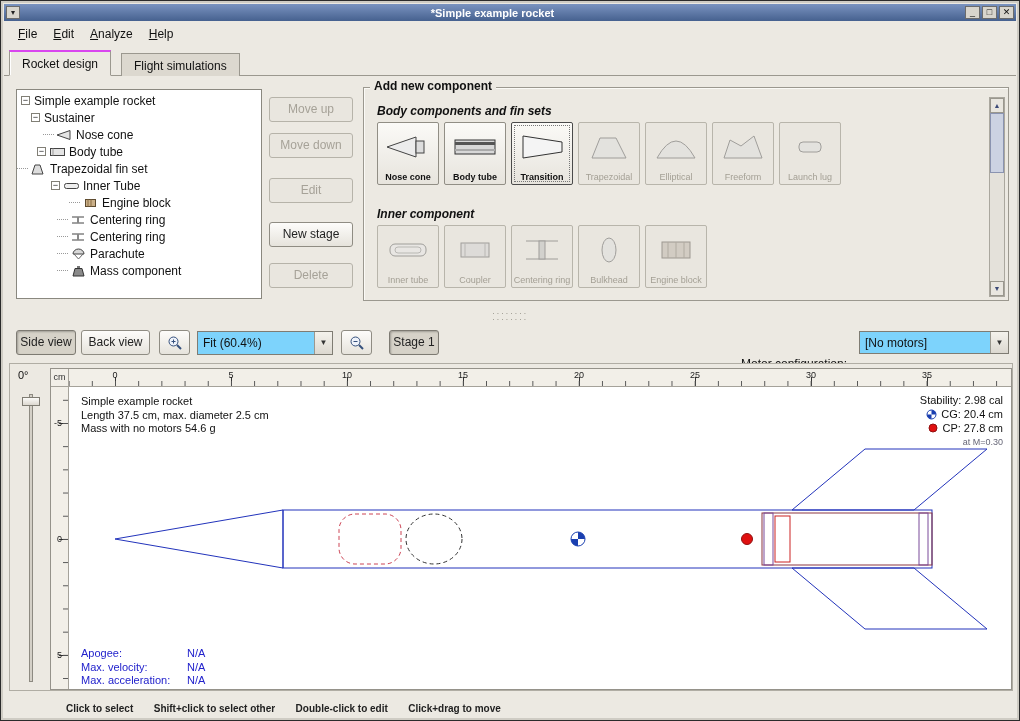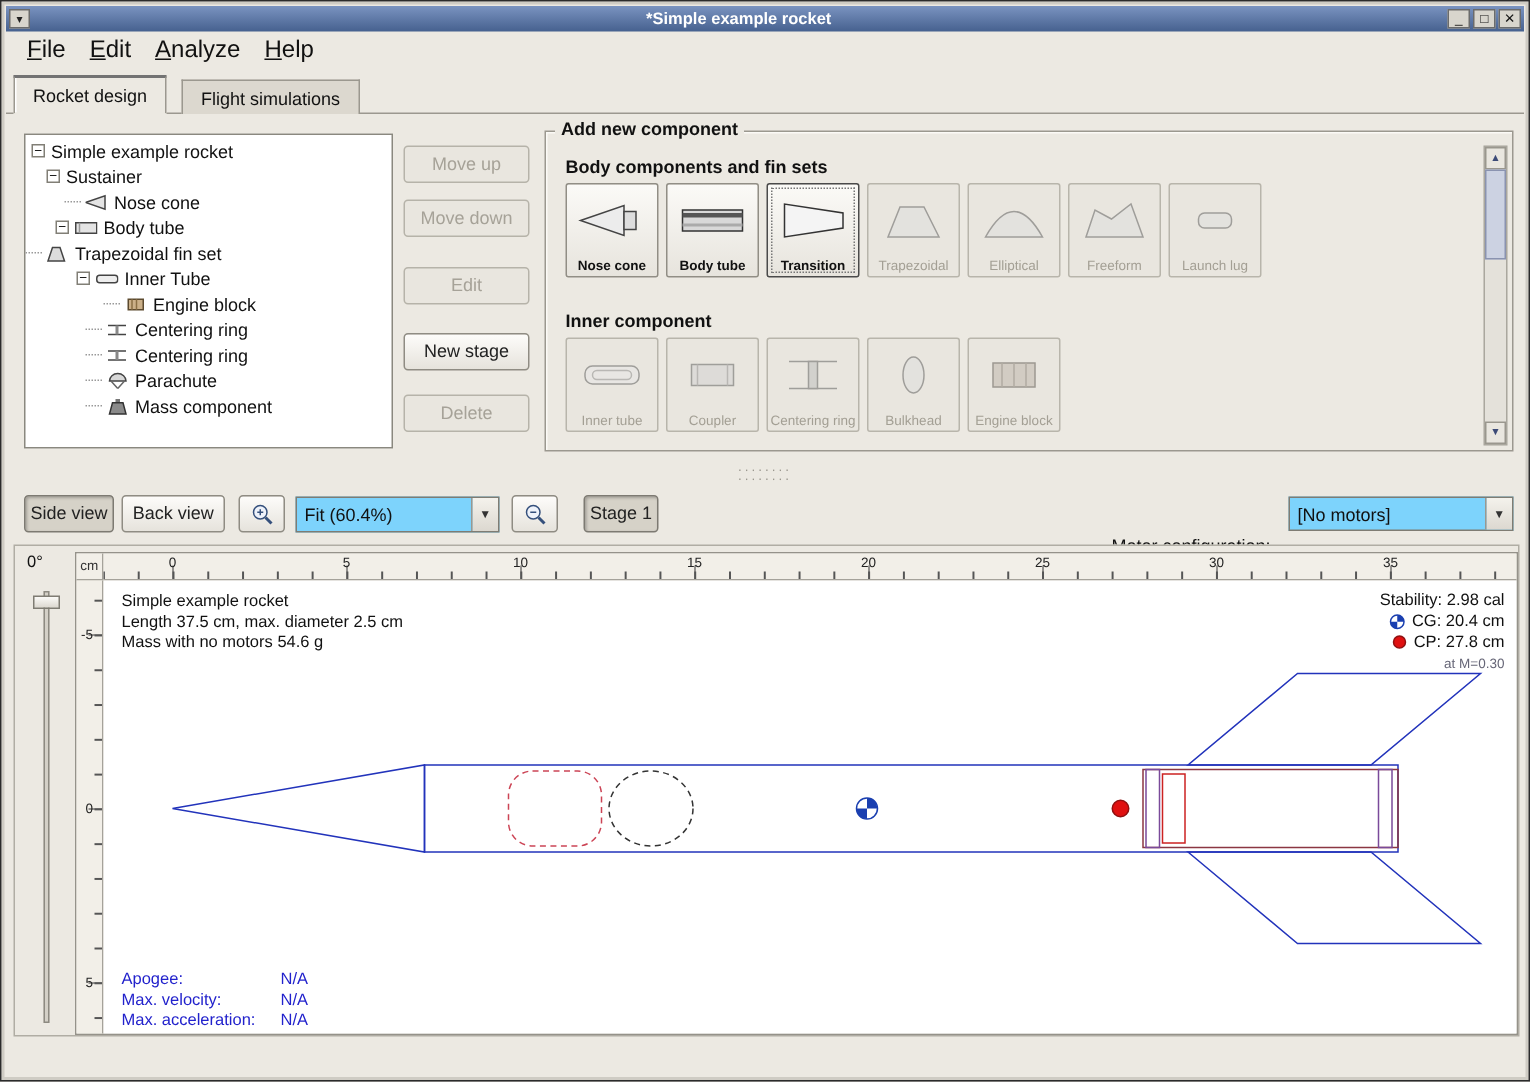--- a/index.html
+++ b/index.html
@@ -16,29 +16,29 @@
                     border:1px solid #6b6b6b; font-size:8px; line-height:11px;
                     text-align:center; color:#222; }
   .title-text { flex:1; text-align:center; color:#fff; font-size:11px; font-weight:bold; }
   .title-buttons { display:flex; gap:2px; margin-right:2px; }
   .tbtn { width:15px; height:13px; background:#d8d5cd; border:1px solid #6b6b6b;
           font-size:9px; line-height:11px; text-align:center; color:#111; }
 
   
   .menubar { position:absolute; left:3px; top:21px; right:3px; height:23px;
              display:flex; align-items:center; padding-left:6px; }
-  .menu-item { display:inline-block; padding:3px 8px; font-size:16px; color:#111; }
+  .menu-item { display:inline-block; padding:3px 8px; font-size:12px; color:#111; }
   .menu-item::first-letter { text-decoration:underline; }
 
   
   .tabbar { position:absolute; left:3px; top:48px; right:3px; height:27px;
             border-bottom:1px solid #9b988f; }
   .tab { position:absolute; bottom:-1px; font-size:12px; padding:5px 12px 6px;
          border:1px solid #9b988f; border-bottom:none; color:#111; }
-  .tab.active { left:5px; background:#ece9e2; height:26px; border-top:2px solid #737373;
+  .tab.active { left:5px; background:#ece9e2; height:26px; border-top:2px solid #d946ef;
                 box-shadow:1px 0 0 #fff inset; border-bottom:1px solid #ece9e2; }
   .tab.inactive { left:97px; background:#dcd8cf; height:23px;margin-left:20px; }
 
   
   .tree-panel { position:absolute; left:15px; top:88px; width:246px; height:210px;
                 background:#fff; border:1px solid #8a887f; padding-top:2px; overflow:hidden; }
   .tree-row { display:flex; align-items:center; height:17px; font-size:12px; color:#111; white-space:nowrap; }
   .expander { width:9px; height:9px; border:1px solid #817f76; background:#fff;
               font-size:9px; line-height:7px; text-align:center; margin-right:4px; flex:0 0 9px; }
   .tdash { width:11px; border-top:1px dotted #999; margin-right:3px; flex:0 0 11px; }
@@ -49,21 +49,21 @@
   .act-btn { position:absolute; left:268px; width:84px; height:25px; font-size:12px;
              border:1px solid #8f8c83; border-radius:3px; color:#222;
              background:linear-gradient(#fdfcfa,#e6e3dc); text-align:center; line-height:23px; }
   .act-btn.disabled { color:#a6a298; border-color:#b6b3a9; background:#e9e6df; }
 
   
   .group { position:absolute; left:362px; top:86px; width:646px; height:214px;
            border:1px solid #9b988f; box-shadow:1px 1px 0 #fbfaf6 inset; }
   .group-title { position:absolute; top:-9px; left:6px; background:#ece9e2;
                  padding:0 4px; font-size:12px; font-weight:bold; color:#111; }
-  .section-label { position:absolute; left:13px; font-size:12px; font-weight:bold; color:#111; }
+  .section-label { position:absolute; left:13px; font-size:12px; font-weight:bold; color:#111;font-style:italic; }
   .comp-row { position:absolute; left:13px; display:flex; gap:5px; }
   .comp-btn { width:62px; height:63px; border:1px solid #918e85; border-radius:2px;
               background:linear-gradient(#fbfaf7,#e7e4dd); display:flex;
               flex-direction:column; align-items:center; justify-content:flex-end;
               padding-bottom:2px; }
   .comp-btn .cicon { flex:1; display:flex; align-items:center; justify-content:center; }
   .comp-btn .clabel { font-size:9px; font-weight:bold; color:#111; text-align:center;
                       line-height:1.15; padding:0 1px; }
   .comp-btn.disabled { background:#e9e6df; border-color:#b8b5ab; }
   .comp-btn.disabled .clabel { color:#a39f94; font-weight:normal; }
@@ -500,14 +500,20 @@
 
         <div class="flight-block">
           <div class="flight-row"><span class="fl">Apogee:</span><span>N/A</span></div>
           <div class="flight-row"><span class="fl">Max. velocity:</span><span>N/A</span></div>
           <div class="flight-row"><span class="fl">Max. acceleration:</span><span>N/A</span></div>
         </div>
       </div>
     </div>
   </div>
 
+  <div class="statusbar">
+    <span>Click to select</span>
+    <span>Shift+click to select other</span>
+    <span>Double-click to edit</span>
+    <span>Click+drag to move</span>
+  </div>
 
 </div>
 
 </body></html>

